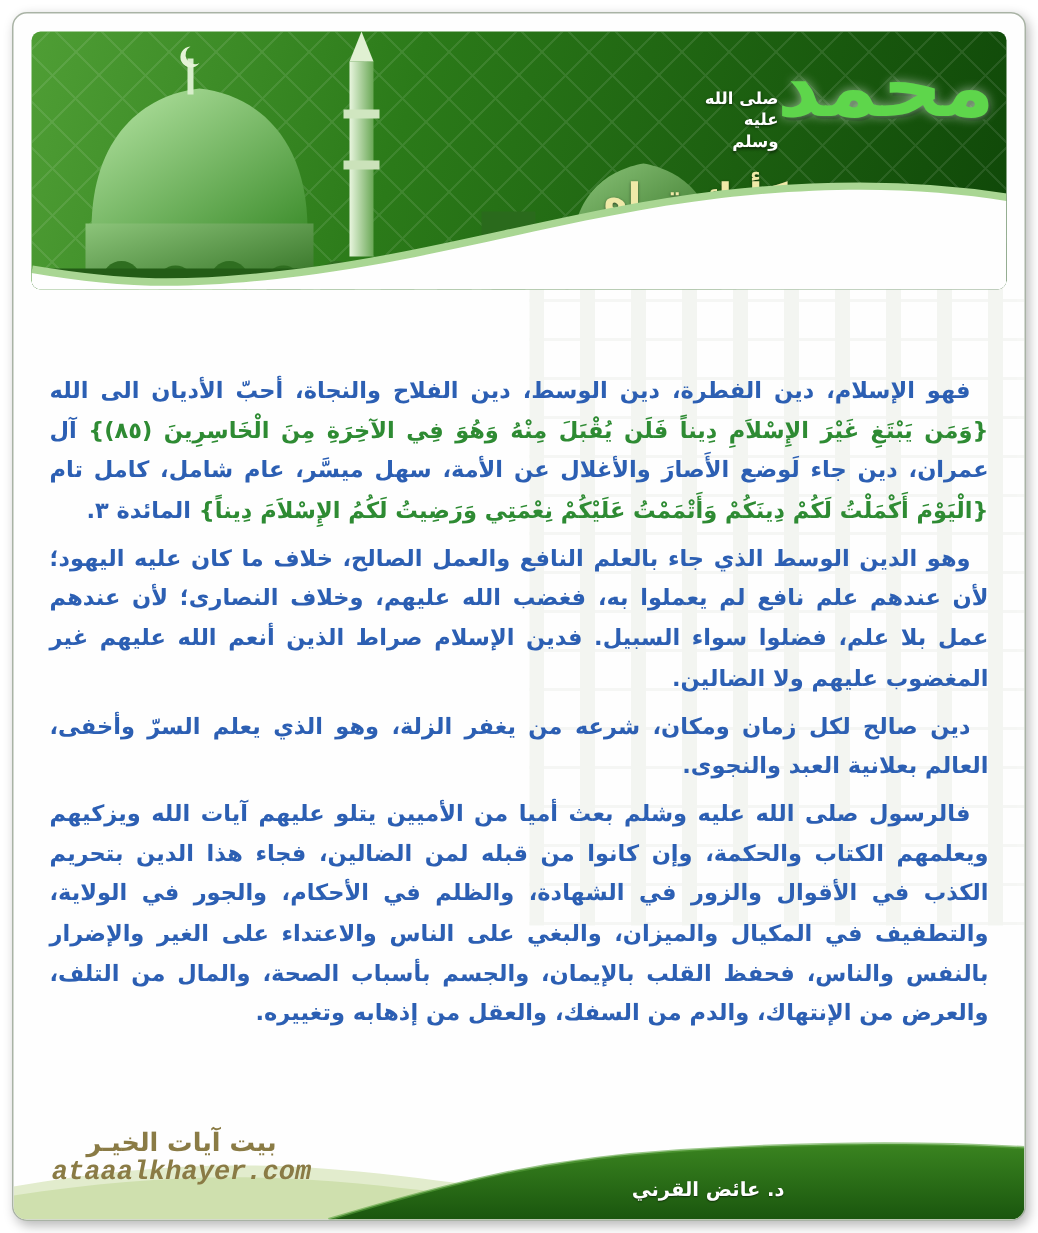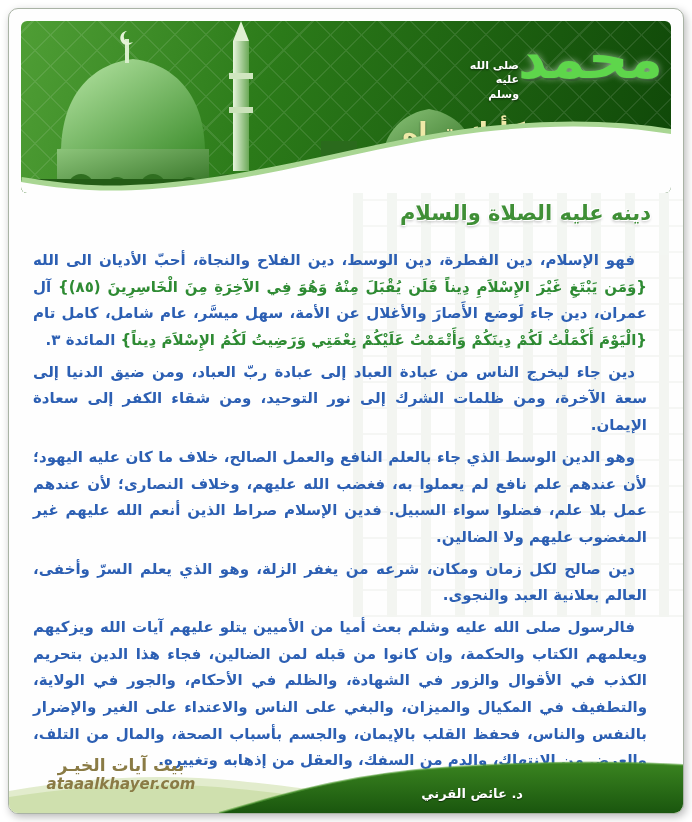--- a/index.html
+++ b/index.html
@@ -53,31 +53,31 @@
     position:absolute;top:192px;right:32px;font-size:21px;font-weight:bold;
     color:#3f8f36;direction:rtl;
     text-shadow:0 0 3px #ffffff,1px 1px 0 #ffffff,-1px -1px 0 #ffffff,0 2px 3px rgba(0,0,0,.25);
   }
   
   .bodytext{
     position:absolute;top:238px;left:24px;right:24px;bottom:78px;
     direction:rtl;text-align:justify;
     font-size:15px;font-weight:bold;line-height:1.78;color:#2c5fb3;
   }
-  .bodytext p{margin:0 12px 5px 0;text-indent:12px;}
+  .bodytext p{margin:0 0 5px 0;text-indent:12px;}
   .bodytext .quran{color:#2e8b33;}
   
   .footer{position:absolute;left:0;bottom:0;width:674px;height:74px;}
   .footer svg{position:absolute;left:0;bottom:0;}
   .brand{
     position:absolute;left:24px;bottom:20px;width:176px;text-align:center;
     color:#8a7b45;direction:rtl;z-index:3;
   }
   .brand-ar{font-size:17px;font-weight:bold;line-height:1.15;}
-  .brand-url{font-size:15px;font-weight:bold;font-style:italic;direction:ltr;line-height:1.15;}
+  .brand-url{font-size:18px;font-weight:bold;font-style:italic;direction:ltr;line-height:1.15;font-family:Liberation Mono, monospace;}
   .author{
     position:absolute;right:160px;bottom:12px;font-size:13px;font-weight:bold;
     color:#ffffff;direction:rtl;z-index:3;text-shadow:0 1px 1px rgba(0,0,0,.5);
   }
 </style>
 </head>
 <body>
 
 <div class="card">
 
@@ -133,25 +133,23 @@
     <div class="callig-name">محمد</div>
     <div class="callig-salutation">صلى الله عليه وسلم</div>
     <div class="callig-tagline">كأنك تراه</div>
 
     <svg class="header-wave" viewBox="0 0 650 78" preserveAspectRatio="none">
       <path d="M0,66 C60,76 100,78 180,68 C280,55 360,28 460,16 C540,7 600,10 650,18" fill="none" stroke="#a9d693" stroke-width="10"></path>
       <path d="M0,66 C60,76 100,78 180,68 C280,55 360,28 460,16 C540,7 600,10 650,18 L650,78 L0,78 Z" fill="#fefefe"></path>
     </svg>
   </div>
 
-  <div class="page-title">دينه عليه الصلاة والسلام</div>
 
   <div class="bodytext">
       <p><span class="normal">فهو الإسلام، دين الفطرة، دين الوسط، دين الفلاح والنجاة، أحبّ الأديان الى الله </span><span class="quran">{وَمَن يَبْتَغِ غَيْرَ الإِسْلاَمِ دِيناً فَلَن يُقْبَلَ مِنْهُ وَهُوَ فِي الآخِرَةِ مِنَ الْخَاسِرِينَ (٨٥)}</span><span class="normal"> آل عمران، دين جاء لَوضع الأَصارَ والأغلال عن الأمة، سهل ميسَّر، عام شامل، كامل تام </span><span class="quran">{الْيَوْمَ أَكْمَلْتُ لَكُمْ دِينَكُمْ وَأَتْمَمْتُ عَلَيْكُمْ نِعْمَتِي وَرَضِيتُ لَكُمُ الإِسْلاَمَ دِيناً}</span><span class="normal"> المائدة ٣.</span></p>
-      <p><span class="normal">دين جاء ليخرج الناس من عبادة العباد إلى عبادة ربّ العباد، ومن ضيق الدنيا إلى سعة الآخرة، ومن ظلمات الشرك إلى نور التوحيد، ومن شقاء الكفر إلى سعادة الإيمان.</span></p>
       <p><span class="normal">وهو الدين الوسط الذي جاء بالعلم النافع والعمل الصالح، خلاف ما كان عليه اليهود؛ لأن عندهم علم نافع لم يعملوا به، فغضب الله عليهم، وخلاف النصارى؛ لأن عندهم عمل بلا علم، فضلوا سواء السبيل. فدين الإسلام صراط الذين أنعم الله عليهم غير المغضوب عليهم ولا الضالين.</span></p>
       <p><span class="normal">دين صالح لكل زمان ومكان، شرعه من يغفر الزلة، وهو الذي يعلم السرّ وأخفى، العالم بعلانية العبد والنجوى.</span></p>
       <p><span class="normal">فالرسول صلى الله عليه وشلم بعث أميا من الأميين يتلو عليهم آيات الله ويزكيهم ويعلمهم الكتاب والحكمة، وإن كانوا من قبله لمن الضالين، فجاء هذا الدين بتحريم الكذب في الأقوال والزور في الشهادة، والظلم في الأحكام، والجور في الولاية، والتطفيف في المكيال والميزان، والبغي على الناس والاعتداء على الغير والإضرار بالنفس والناس، فحفظ القلب بالإيمان، والجسم بأسباب الصحة، والمال من التلف، والعرض من الإنتهاك، والدم من السفك، والعقل من إذهابه وتغييره.</span></p>
     </div>
 
   <div class="footer">
     <svg width="674" height="74" viewBox="0 0 674 74">
       <defs>
         <linearGradient id="fwG" x1="0" y1="0" x2="0" y2="1">
           <stop offset="0" stop-color="#3a8420"></stop>

